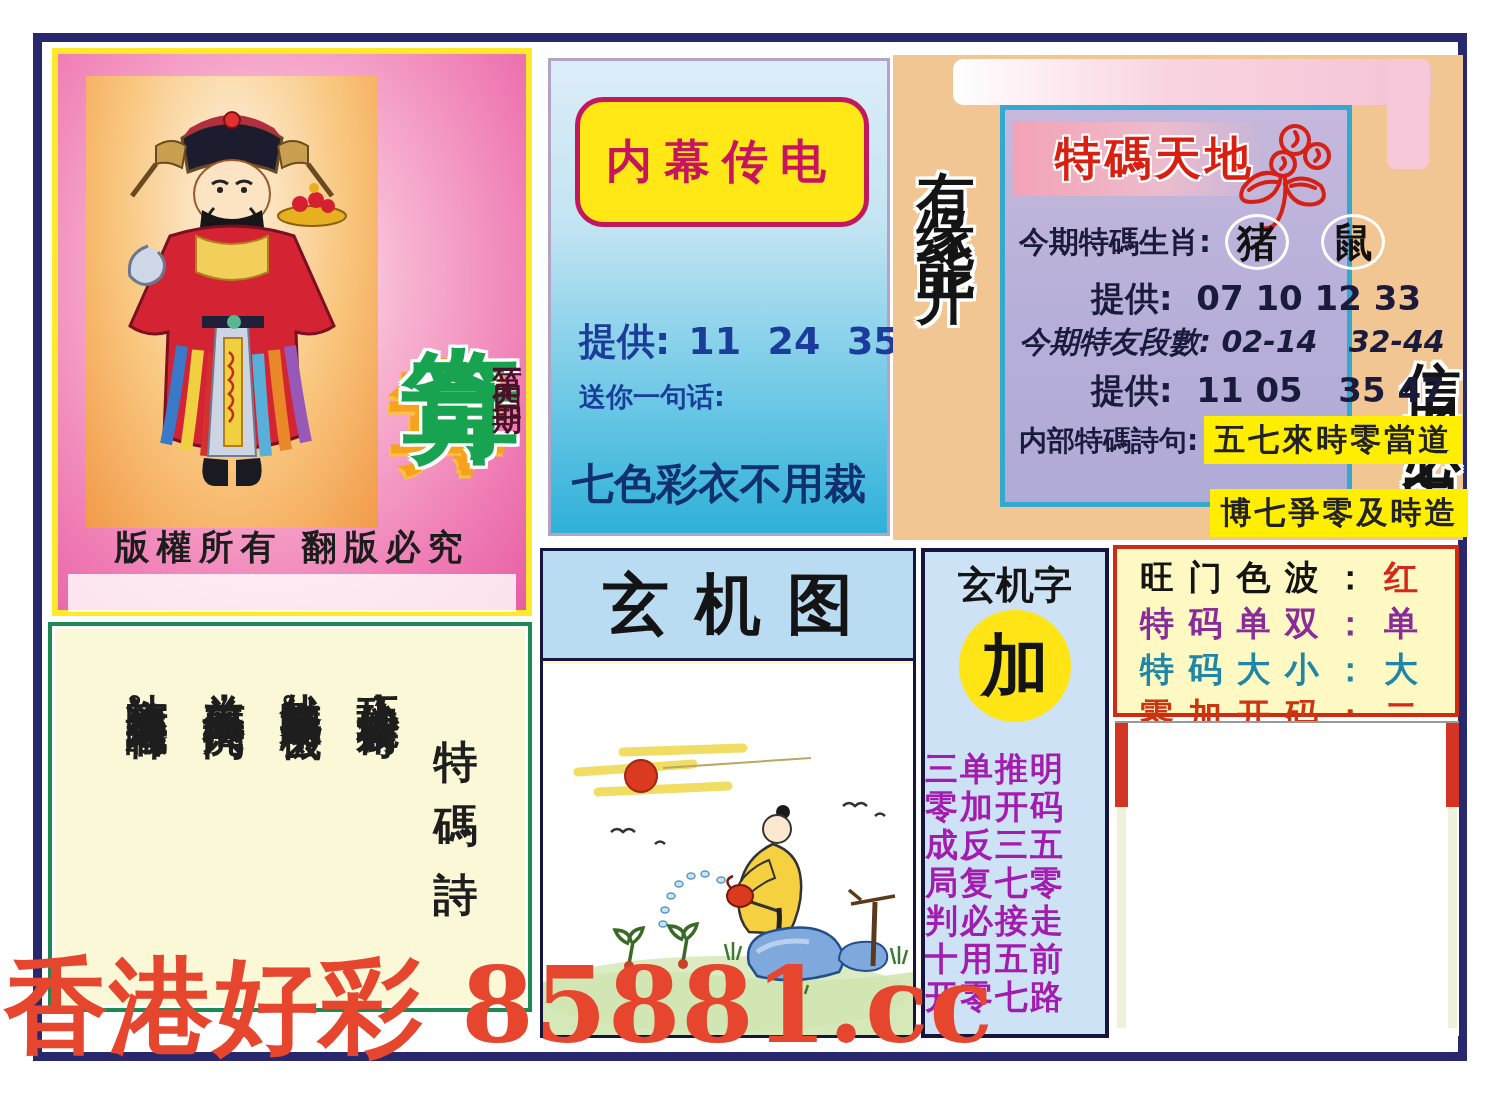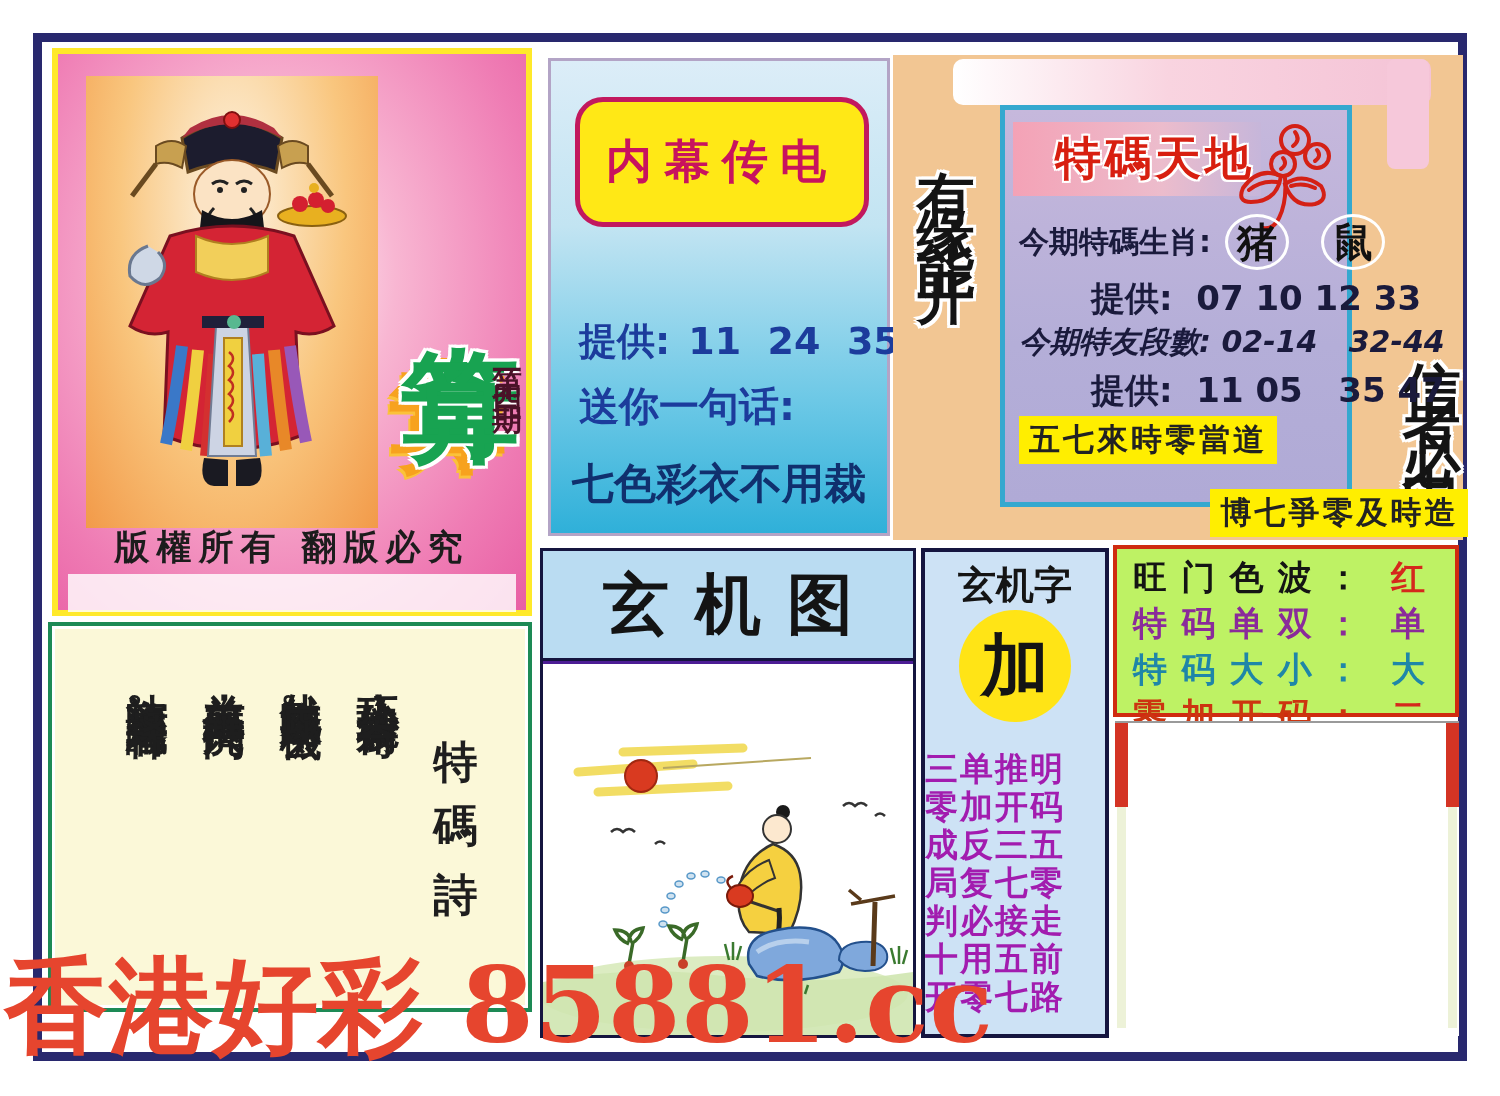--- a/index.html
+++ b/index.html
@@ -45,21 +45,21 @@
     display:flex; align-items:center; justify-content:center; }
   .inside-badge span { font-family:"DejaVu Serif", serif; font-weight:bold;
     font-size:46px; letter-spacing:12px; color:#c8135e; }
   .pw-row { position:absolute; left:28px; top:182px; width:290px; height:58px;
     display:flex; align-items:center; gap:12px; }
   .pw-label { font-size:40px; font-weight:bold; color:#1c3c9c; }
   .pw-value { background:#f7a6ae; padding:0 16px; font-size:48px; font-weight:bold;
     letter-spacing:14px; color:#141414; font-family:"DejaVu Serif", serif; }
   .provide-row { position:absolute; left:28px; top:255px; font-size:38px; font-weight:bold;
     color:#1c3c9c; white-space:pre; }
-  .say-row { position:absolute; left:28px; top:318px; font-size:40px; font-weight:bold; color:#1c3c9c; }
+  .say-row { position:absolute; left:28px; top:318px; font-size:27px; font-weight:bold; color:#1c3c9c; }
   .say-msg { position:absolute; left:0; top:395px; width:100%; text-align:center;
     font-size:42px; font-weight:bold; color:#10306e; }
 
   
   .tema { left:893px; top:55px; width:570px; height:485px; background:#f2c693; }
   .tema-topband { position:absolute; left:60px; top:4px; width:478px; height:46px; border-radius:10px;
     background:linear-gradient(90deg,#ffffff 0%, #f9d4e0 45%, #f4c3d6 100%); }
   .tema-topband-ext { position:absolute; left:494px; top:4px; width:42px; height:110px;
     background:#f6c8da; border-radius:8px; }
   .v-slogan { position:absolute; writing-mode:vertical-rl; text-orientation:upright;
@@ -96,21 +96,21 @@
   .poem { left:48px; top:622px; width:484px; height:390px;
     border:4px solid #1d8a55; background:#fbf8d8;
     box-shadow: inset 0 0 0 3px #ffffff; }
   .poem-cols { position:absolute; right:26px; top:34px; height:348px;
     writing-mode:vertical-rl; text-orientation:upright;
     font-family:"DejaVu Serif", serif; font-weight:bold; color:#1e1e1e; }
   .poem-col { font-size:42px; letter-spacing:0.10em; margin:0 21px; }
   .poem-col.title { font-size:44px; letter-spacing:1.5em; padding-top:44px; margin:0 16px; }
 
   
-  .mpic { left:540px; top:548px; width:376px; height:490px; border:3px solid #15153f; background:#4c1d95; }
+  .mpic { left:540px; top:548px; width:376px; height:490px; border:3px solid #15153f; background:#fef9c3; }
   .mpic-titleband { position:absolute; left:0; top:0; width:100%; height:110px;
     background:#badcf2; border-bottom:3px solid #15153f;
     display:flex; align-items:center; justify-content:center; }
   .mpic-title { font-family:"DejaVu Serif", serif; font-weight:bold; font-size:66px;
     letter-spacing:26px; color:#141414; padding-left:26px; }
   .mpic-art { position:absolute; left:0; top:113px; width:100%; height:371px; background:#fff; }
 
   
   .mword { left:921px; top:548px; width:188px; height:490px;
     border:4px solid #15153f; background:#cde2f5; }
@@ -119,23 +119,23 @@
   .mword-circle { position:absolute; left:50%; top:58px; transform:translateX(-50%);
     width:112px; height:112px; border-radius:50%; background:#ffe416;
     display:flex; align-items:center; justify-content:center; }
   .mword-circle span { font-family:"DejaVu Serif", serif; font-weight:bold; font-size:68px; color:#141414; }
   .mword-lines { position:absolute; left:0; top:198px; width:100%; 
     font-family:"DejaVu Serif", serif; font-weight:bold; font-size:33px; line-height:38px;
     color:#a21caf; letter-spacing:2px; }
 
   
   .pred { left:1113px; top:545px; width:346px; height:172px;
-    background:#bef264; border:4px solid #cf2b10;
+    background:#fef9c3; border:4px solid #cf2b10;
     display:flex; flex-direction:column; justify-content:space-around;
-    padding:6px 16px; }
+    padding:6px 23px; }
   .pred-row { display:flex; align-items:center;
     font-family:"DejaVu Serif", serif; font-weight:bold; font-size:34px; }
   .pred-label { letter-spacing:0.42em; }
   .pred-colon { margin:0 6px 0 0; }
   .pred-value { margin-left:auto; padding-right:14px; }
 
   
   .notes { left:1115px; top:721px; width:344px; height:315px; background:#ffffff;
     border-top:2px solid #9a9a9a; }
   .notes .stub { position:absolute; top:0; width:13px; height:84px; background:#d43424; }
@@ -250,20 +250,21 @@
 
     <div class="tema-line zodiac-row">
       <span>今期特碼生肖:</span>
       <span class="zodiac-circle">猪</span>
       <span class="zodiac-circle" style="margin-left:26px;">鼠</span>
     </div>
     <div class="tema-line tema-provide1">提供:  07 10 12 33</div>
     <div class="tema-line tema-range">今期特友段數: 02-14   32-44</div>
     <div class="tema-line tema-provide2">提供:  11 05   35 47</div>
     <div class="tema-line tema-poemrow">
+      <span style="padding-top:6px;">内部特碼詩句:</span>
       <span class="poem-chip">五七來時零當道</span>
     </div>
     <div class="tema-line tema-poemrow2" style="position:absolute;">
       <span class="poem-chip">博七爭零及時造</span>
     </div>
   </div>
 </div>
 
 <div class="panel poem">
   <div class="poem-cols">

